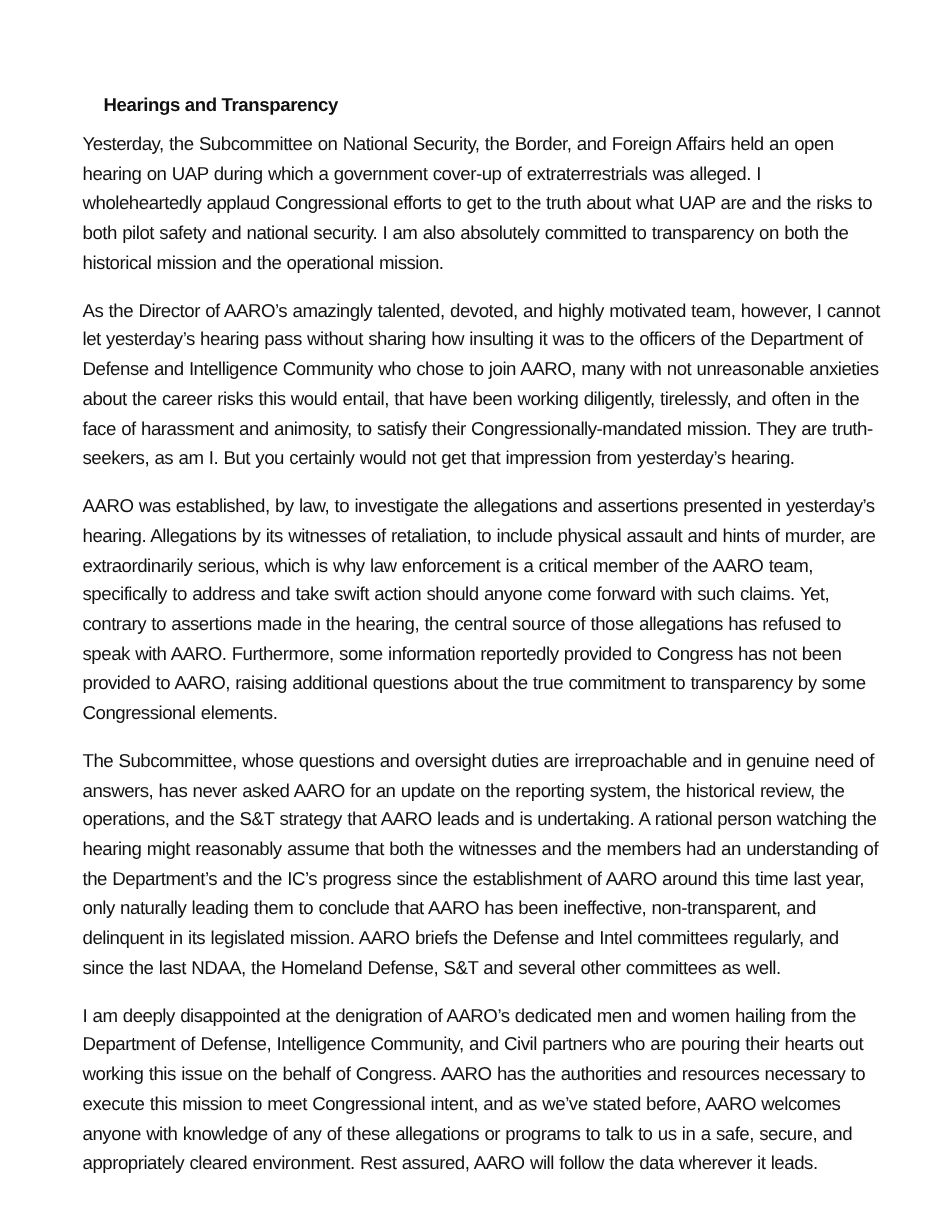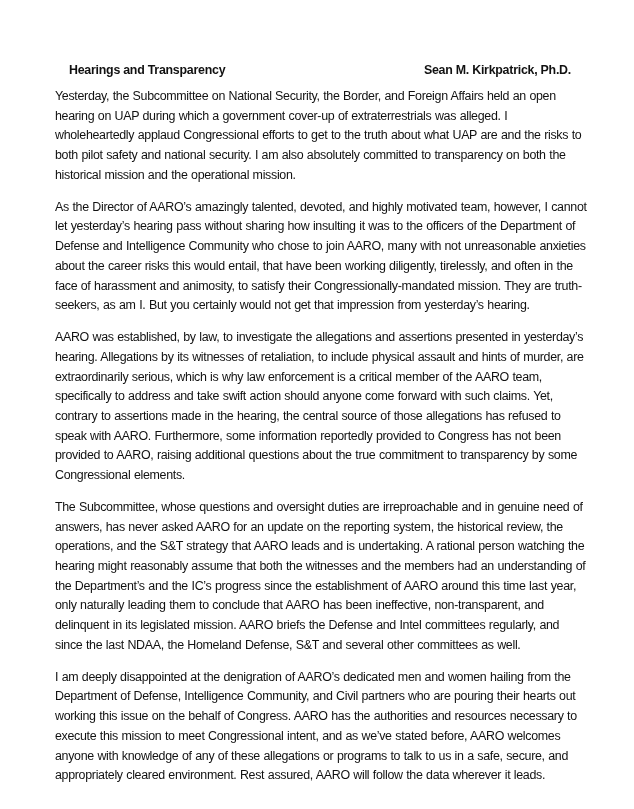--- a/index.html
+++ b/index.html
@@ -59,21 +59,20 @@
       margin: 0 0 12.2px 0;
       padding: 0;
     }
   </style>
 </head>
 <body>
 
 <div class="page">
   <div class="header">
     <span class="title">Hearings and Transparency</span>
-    <span class="author">Sean M. Kirkpatrick, Ph.D.</span>
   </div>
   <div class="body">
     <p>Yesterday, the Subcommittee on National Security, the Border, and Foreign Affairs held an open hearing on UAP during which a government cover-up of extraterrestrials was alleged. I wholeheartedly applaud Congressional efforts to get to the truth about what UAP are and the risks to both pilot safety and national security. I am also absolutely committed to transparency on both the historical mission and the operational mission.</p>
     <p>As the Director of AARO’s amazingly talented, devoted, and highly motivated team, however, I cannot let yesterday’s hearing pass without sharing how insulting it was to the officers of the Department of Defense and Intelligence Community who chose to join AARO, many with not unreasonable anxieties about the career risks this would entail, that have been working diligently, tirelessly, and often in the face of harassment and animosity, to satisfy their Congressionally-mandated mission. They are truth-seekers, as am I. But you certainly would not get that impression from yesterday’s hearing.</p>
     <p>AARO was established, by law, to investigate the allegations and assertions presented in yesterday’s hearing. Allegations by its witnesses of retaliation, to include physical assault and hints of murder, are extraordinarily serious, which is why law enforcement is a critical member of the AARO team, specifically to address and take swift action should anyone come forward with such claims. Yet, contrary to assertions made in the hearing, the central source of those allegations has refused to speak with AARO. Furthermore, some information reportedly provided to Congress has not been provided to AARO, raising additional questions about the true commitment to transparency by some Congressional elements.</p>
     <p>The Subcommittee, whose questions and oversight duties are irreproachable and in genuine need of answers, has never asked AARO for an update on the reporting system, the historical review, the operations, and the S&amp;T strategy that AARO leads and is undertaking. A rational person watching the hearing might reasonably assume that both the witnesses and the members had an understanding of the Department’s and the IC’s progress since the establishment of AARO around this time last year, only naturally leading them to conclude that AARO has been ineffective, non-transparent, and delinquent in its legislated mission. AARO briefs the Defense and Intel committees regularly, and since the last NDAA, the Homeland Defense, S&amp;T and several other committees as well.</p>
     <p>I am deeply disappointed at the denigration of AARO’s dedicated men and women hailing from the Department of Defense, Intelligence Community, and Civil partners who are pouring their hearts out working this issue on the behalf of Congress. AARO has the authorities and resources necessary to execute this mission to meet Congressional intent, and as we’ve stated before, AARO welcomes anyone with knowledge of any of these allegations or programs to talk to us in a safe, secure, and appropriately cleared environment. Rest assured, AARO will follow the data wherever it leads.</p>
 
   </div>
 </div>

